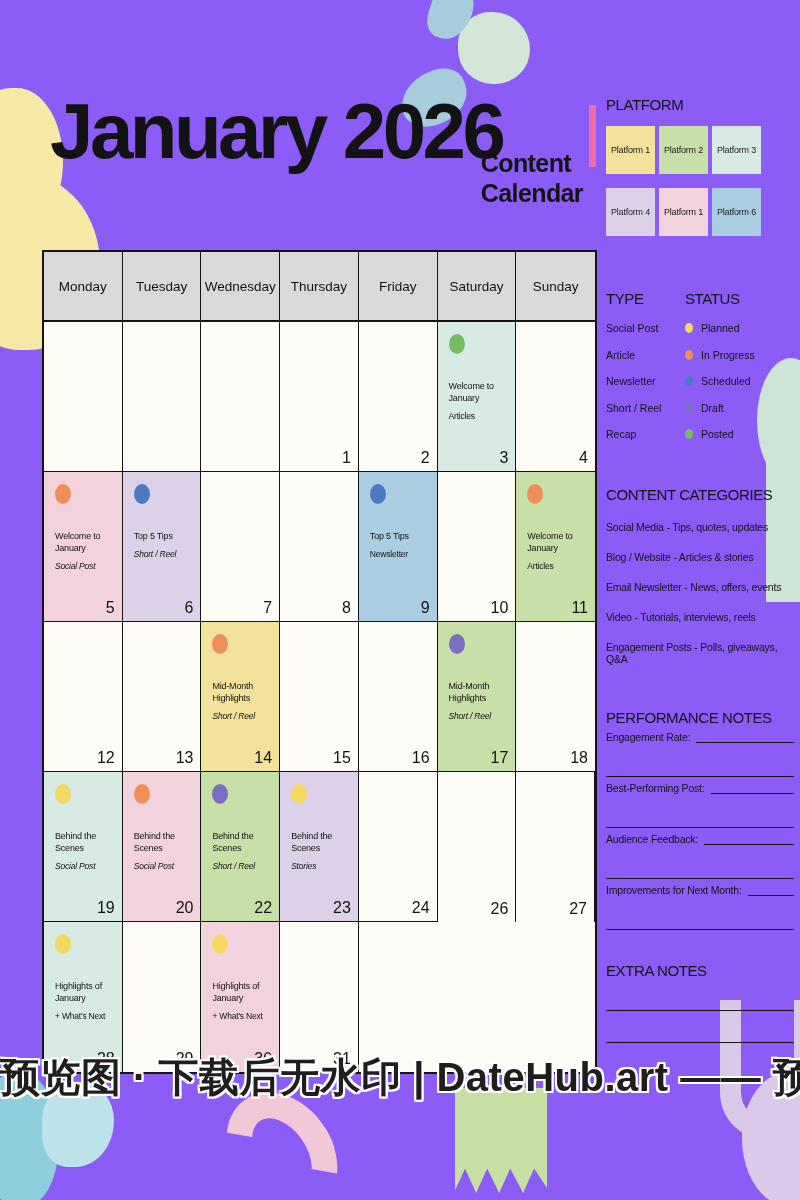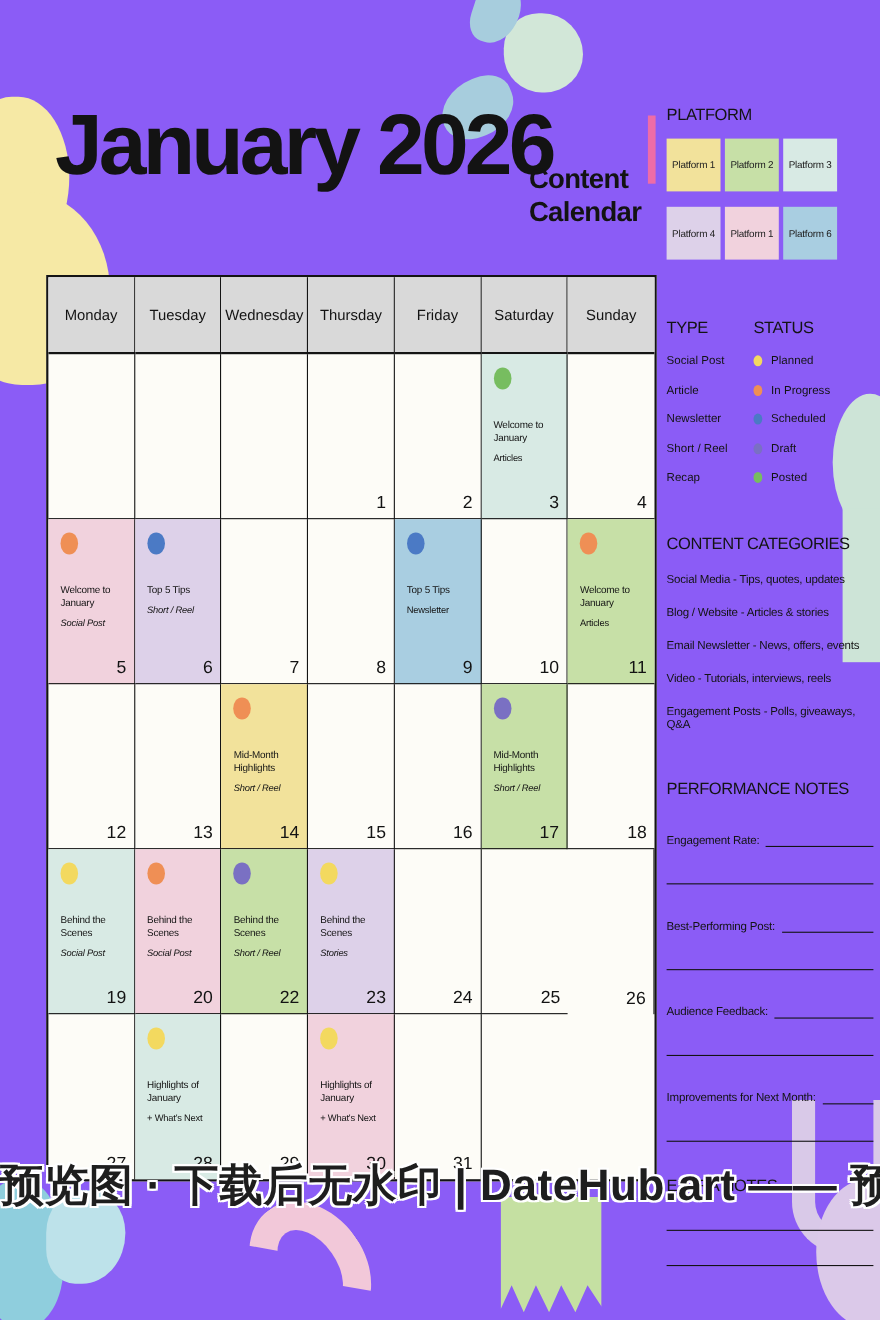--- a/index.html
+++ b/index.html
@@ -48,21 +48,21 @@
   .chip { width: 49px; height: 48px; display: flex; align-items: center; justify-content: center; font-size: 9px; letter-spacing: -0.2px; color: #222; }
   .legend-cols { display: flex; margin-top: 54px; }
   .type-col { width: 79px; }
   .status-col { flex: 1; }
   .legend-item { margin-top: 16px; font-size: 10.5px; line-height: 1; }
   .status-row { display: flex; align-items: center; }
   .status-dot { display: inline-block; width: 8px; height: 10px; border-radius: 50%; margin-right: 8px; flex: none; }
   .categories { margin-top: 46px; }
   .cat-item { margin-top: 18px; font-size: 10.5px; letter-spacing: -0.2px; }
   .performance { margin-top: 44px; }
-  .perf-block { margin-top: 32px; }
+  .perf-block { margin-top: 5px; }
   .perf-row { display: flex; align-items: flex-end; font-size: 10.5px; letter-spacing: -0.2px; }
   .fill-line { flex: 1; border-bottom: 1.3px solid #131313; margin-left: 6px; height: 11px; min-width: 30px; }
   .long-line { border-bottom: 1.3px solid #131313; height: 0; margin-top: 33px; }
   .extra { margin-top: 32px; }
   .extra .long-line { margin-top: 31px; }
 
   
   .watermark { position: absolute; z-index: 6; left: 0; right: 0; top: 1050px; text-align: center; font-size: 40px; font-weight: 700; color: #1e1e1e; letter-spacing: 0.5px; white-space: nowrap;
     text-shadow: -2px -2px 0 #fff, 2px -2px 0 #fff, -2px 2px 0 #fff, 2px 2px 0 #fff, 0 -2px 0 #fff, 0 2px 0 #fff, -2px 0 0 #fff, 2px 0 0 #fff; }
 </style>
@@ -220,23 +220,20 @@
         <div class="cell-event">
           <div class="ev-dot" style="background: rgb(243, 217, 95);"></div>
           <div class="ev-title">Behind the Scenes</div>
           <div class="ev-sub italic">Stories</div>
         </div>
         <div class="day-num">23</div>
       </div>
       <div class="cal-cell">
         <div class="day-num">24</div>
       </div>
-      <div class="cal-cell last-col">
-        <div class="day-num">25</div>
-      </div>
       <div class="cal-cell last-row">
         <div class="day-num">26</div>
       </div>
       <div class="cal-cell last-row">
         <div class="day-num">27</div>
       </div>
       <div class="cal-cell last-row" style="background: rgb(216, 234, 228);">
         <div class="cell-event">
           <div class="ev-dot" style="background: rgb(243, 217, 95);"></div>
           <div class="ev-title">Highlights of January</div>

